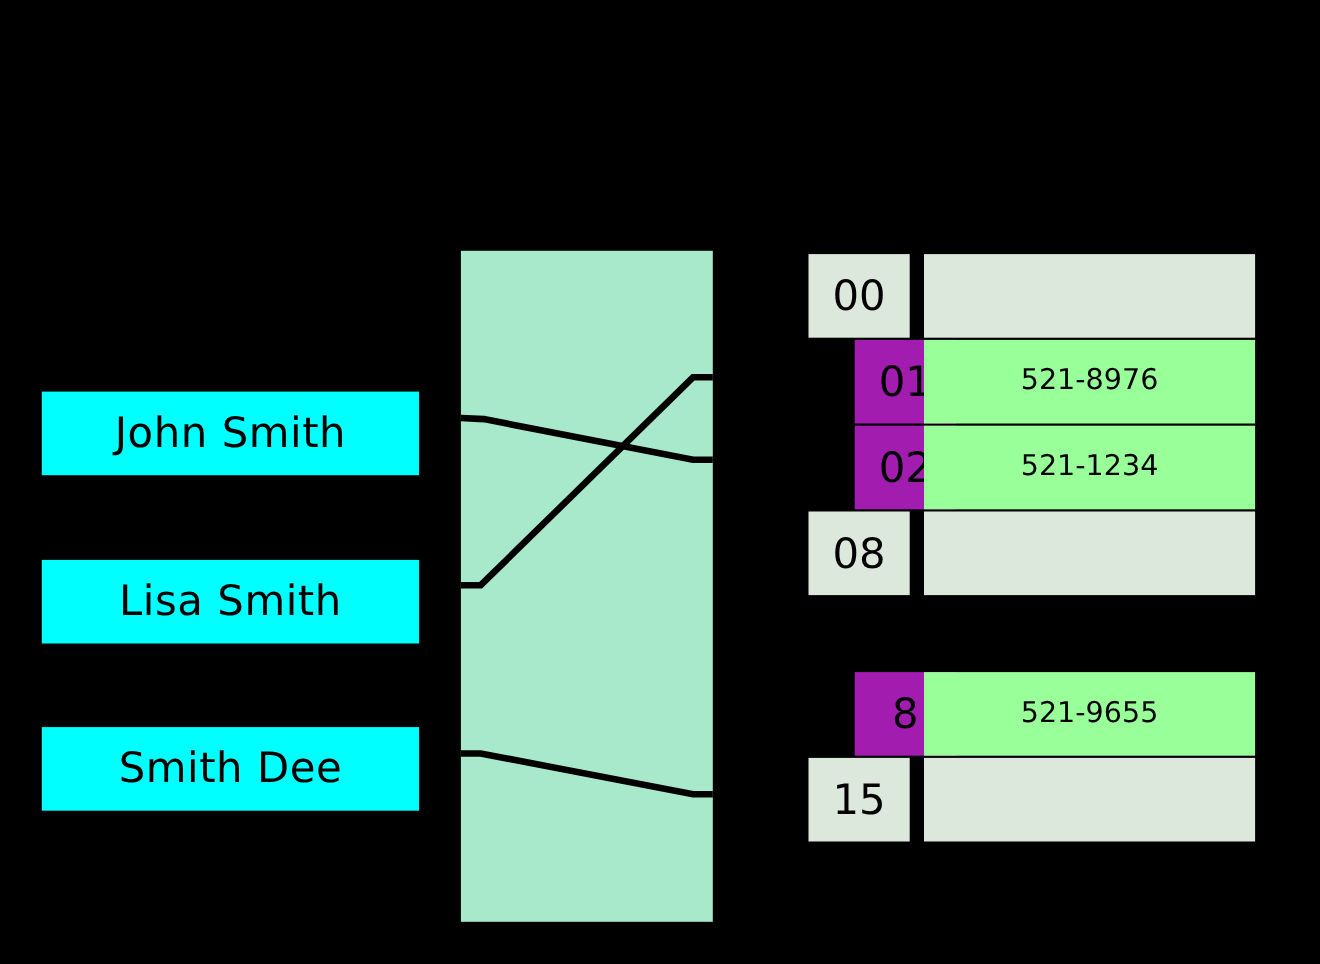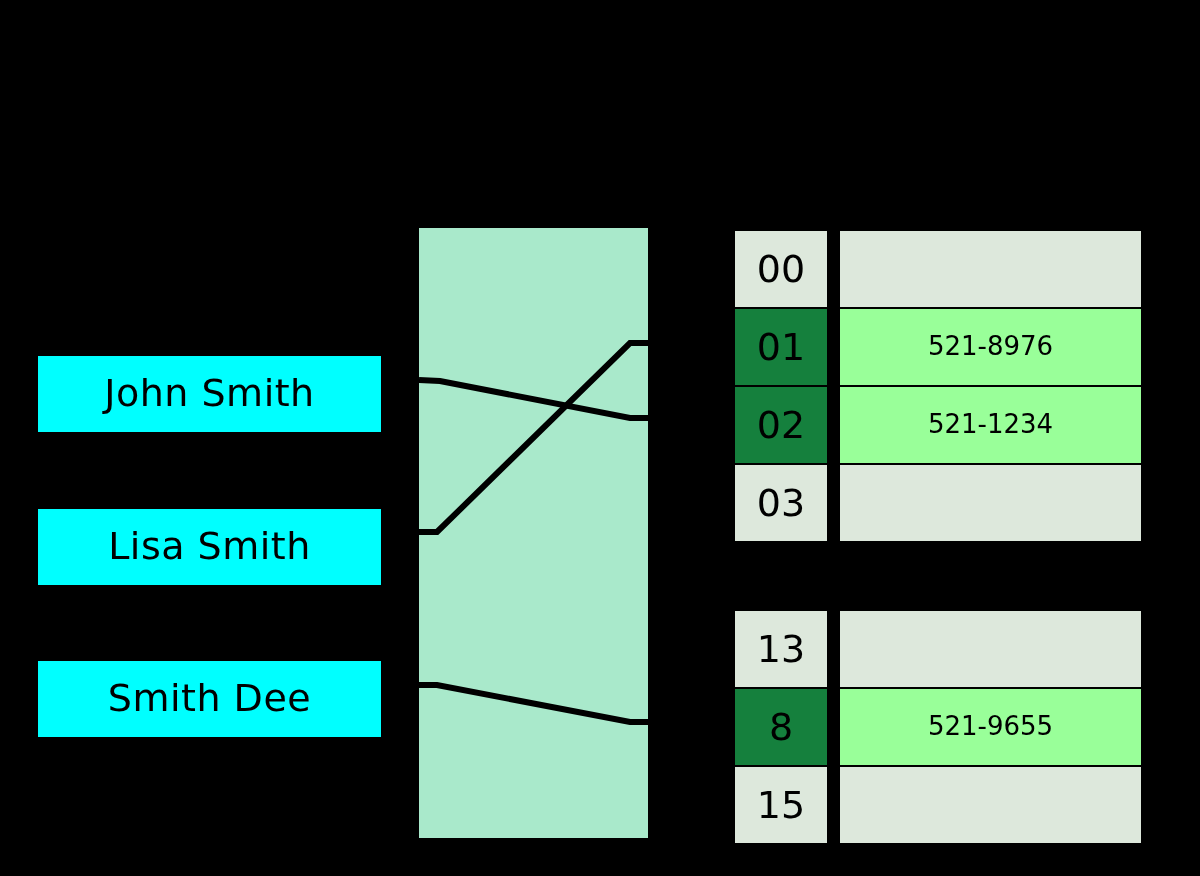--- a/index.html
+++ b/index.html
@@ -81,21 +81,22 @@
     background: #dde8dc;
     color: #000000;
     display: flex;
     align-items: center;
     justify-content: center;
     font-size: 38px;
     line-height: 1;
     box-sizing: border-box;
   }
   .bucket-index.occupied {
-    background: #15803d;
+    background: #a21caf;
+    margin-left: 42px;
   }
   .bucket-value {
     position: absolute;
     left: 105px;
     top: 0;
     width: 301px;
     height: 76px;
     background: #dde8dc;
     color: #000000;
     display: flex;
@@ -152,33 +153,27 @@
             <span class="bucket-value-text">521-8976</span>
           </div>
         </div>
         <div class="bucket-row">
           <div class="bucket-index occupied">02</div>
           <div class="bucket-value filled">
             <span class="bucket-value-text">521-1234</span>
           </div>
         </div>
         <div class="bucket-row">
-          <div class="bucket-index">03</div>
+          <div class="bucket-index">08</div>
           <div class="bucket-value">
             <span class="bucket-value-text"></span>
           </div>
         </div>
       </div>
       <div class="bucket-table" style="top: 611px;">
-        <div class="bucket-row">
-          <div class="bucket-index">13</div>
-          <div class="bucket-value">
-            <span class="bucket-value-text"></span>
-          </div>
-        </div>
         <div class="bucket-row">
           <div class="bucket-index occupied">8</div>
           <div class="bucket-value filled">
             <span class="bucket-value-text">521-9655</span>
           </div>
         </div>
         <div class="bucket-row">
           <div class="bucket-index">15</div>
           <div class="bucket-value">
             <span class="bucket-value-text"></span>

